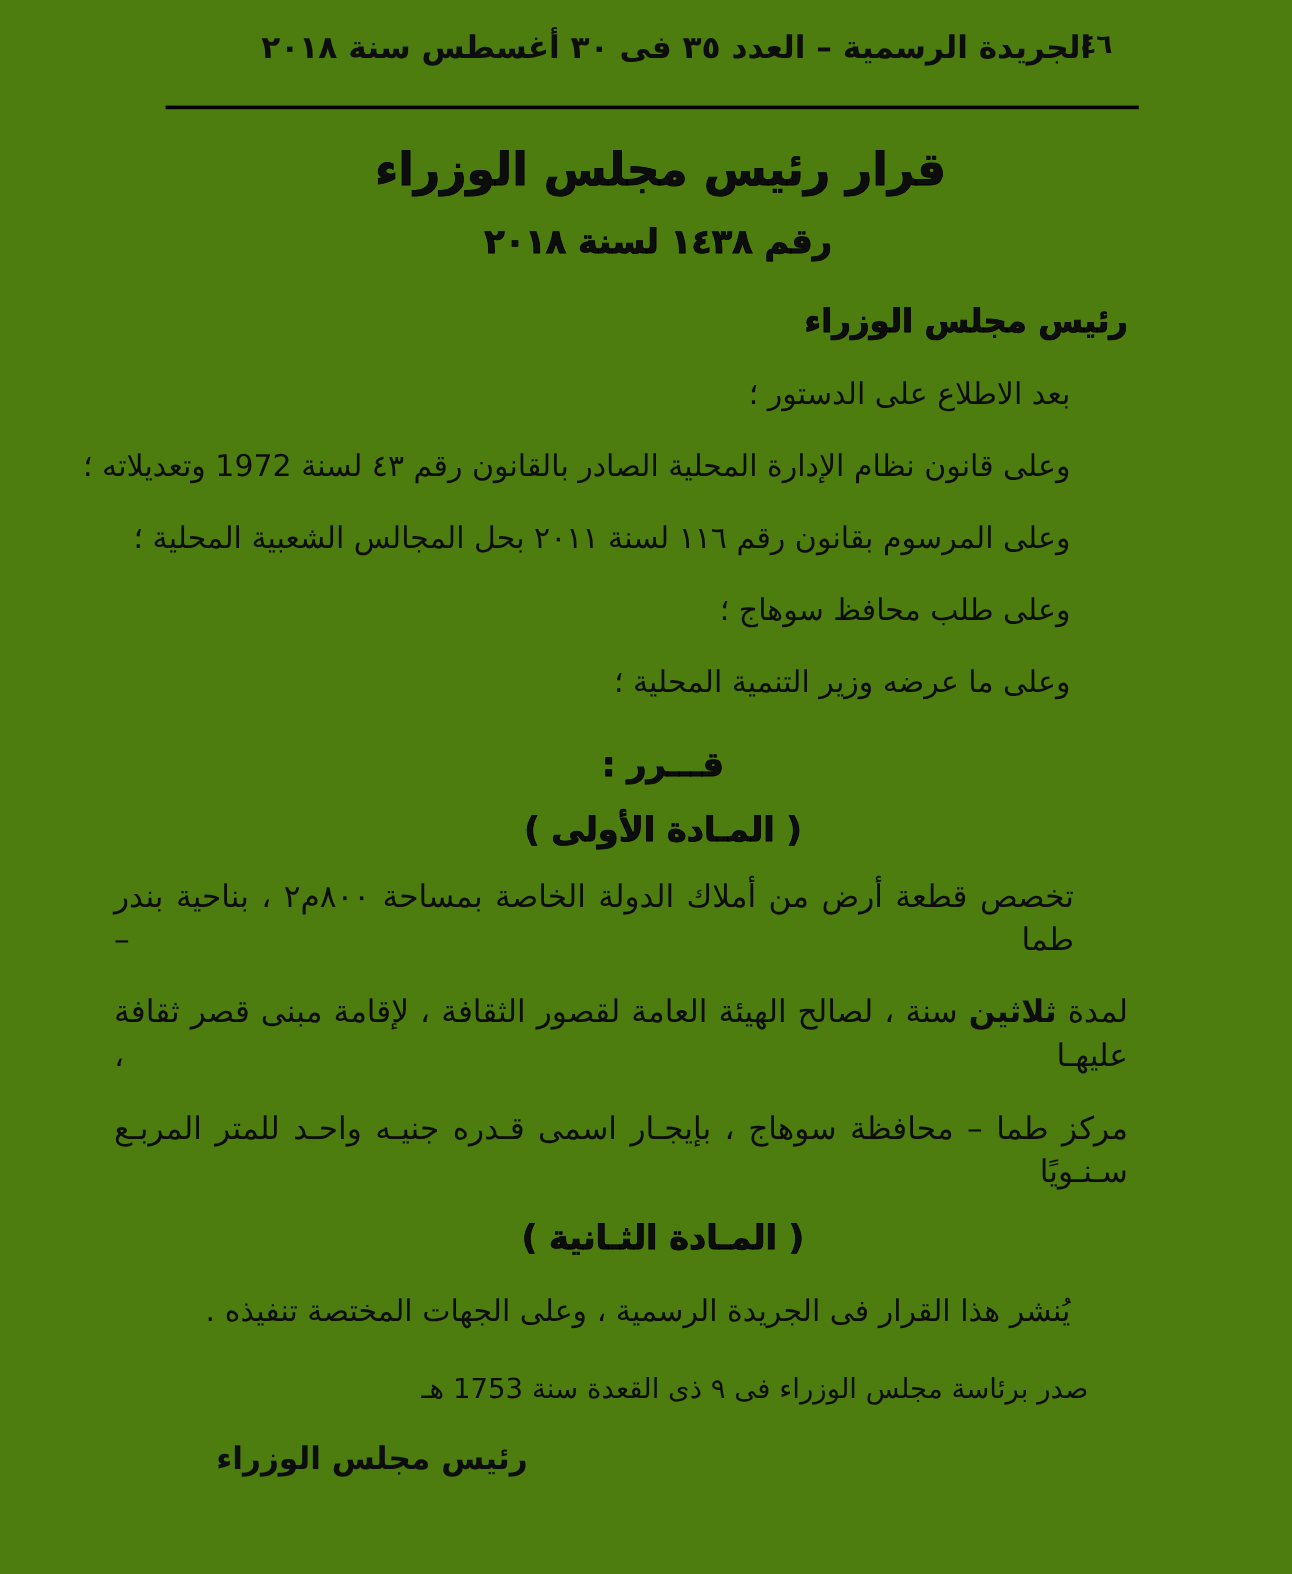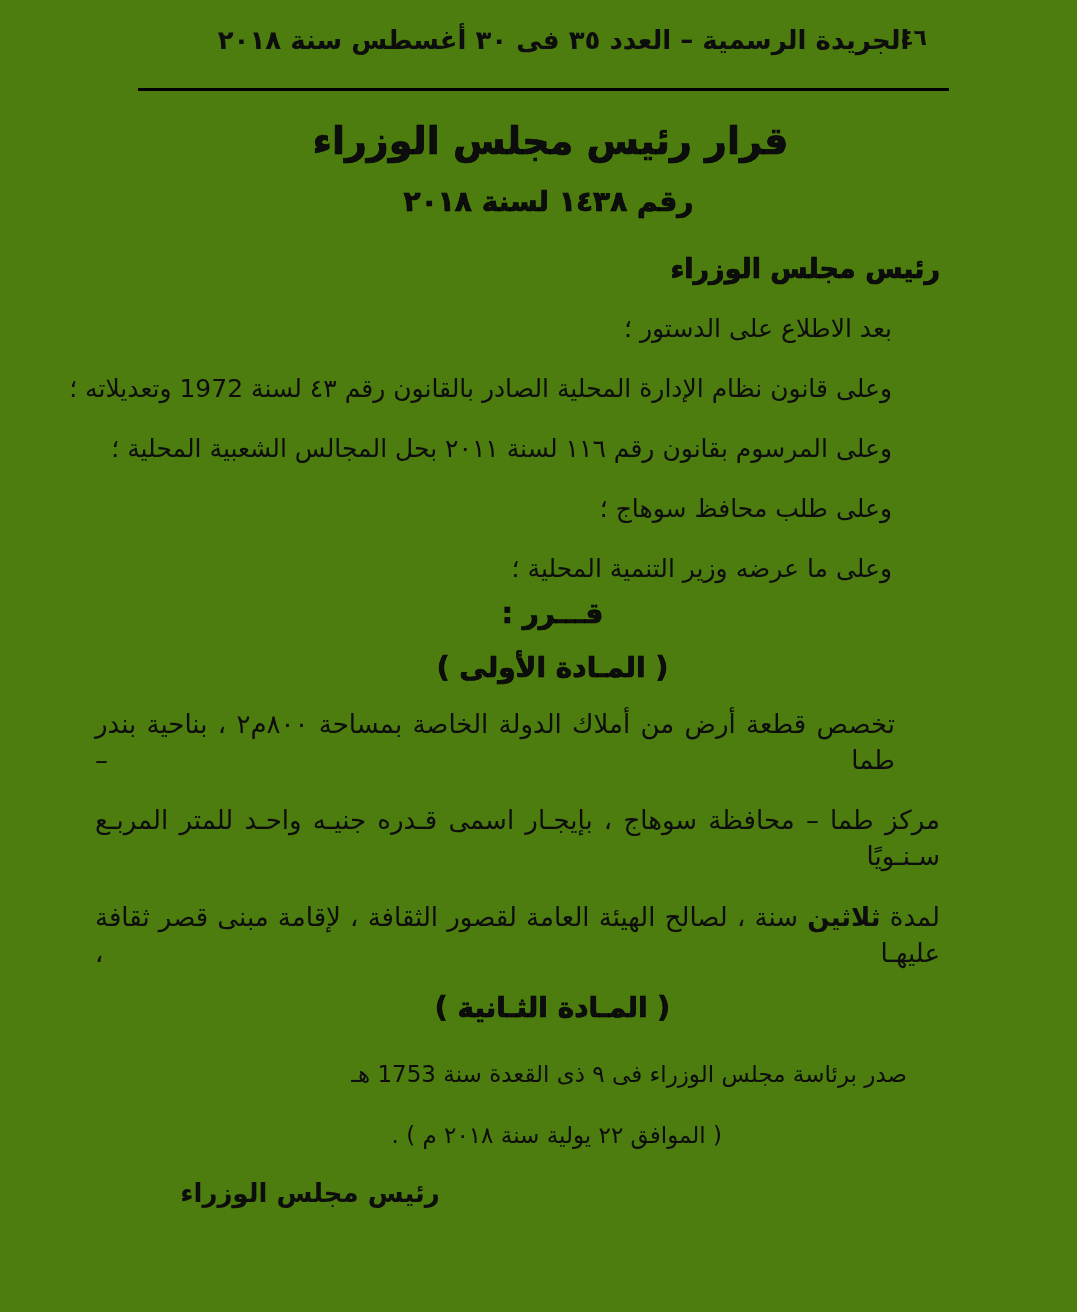--- a/index.html
+++ b/index.html
@@ -38,21 +38,21 @@
   .issuer{margin:30px 0 0;font-size:27px;font-weight:bold;line-height:1.3;}
   .clause{
     margin:25px 0 0;padding-right:48px;
     font-size:25px;line-height:1.4;white-space:nowrap;
   }
   .center-head{
     text-align:center;transform:translateX(35px);
     font-size:28px;font-weight:bold;line-height:1.3;
     margin:18px 0 0;
   }
-  .decision{margin-top:10px;letter-spacing:1px;}
+  .decision{margin-top:34px;letter-spacing:1px;}
   .para-line{margin:25px 0 0;font-size:26px;line-height:1.38;}
   .para-first{margin-top:20px;}
   .justify{text-align:justify;text-align-last:justify;}
   .indent1{padding-right:45px;}
   .bold{font-weight:bold;}
   .issued{
     margin:34px 0 0;padding-right:33px;
     font-size:23px;line-height:1.3;white-space:nowrap;
   }
   .moafaq{margin-top:31px;padding-right:218px;}
@@ -85,28 +85,28 @@
     <p class="clause">وعلى قانون نظام الإدارة المحلية الصادر بالقانون رقم ٤٣ لسنة 1972 وتعديلاته ؛</p>
     <p class="clause">وعلى المرسوم بقانون رقم ١١٦ لسنة ٢٠١١ بحل المجالس الشعبية المحلية ؛</p>
     <p class="clause">وعلى طلب محافظ سوهاج ؛</p>
     <p class="clause">وعلى ما عرضه وزير التنمية المحلية ؛</p>
 
     <h3 class="center-head decision heavy">قـــرر :</h3>
 
     <h3 class="center-head heavy">( المـادة الأولى )</h3>
 
     <p class="para-line para-first justify indent1">تخصص قطعة أرض من أملاك الدولة الخاصة بمساحة ٨٠٠م٢ ، بناحية بندر طما –</p>
+    <p class="para-line justify"><span>لمدة </span><span class="bold">ثلاثين</span><span> سنة ، لصالح الهيئة العامة لقصور الثقافة ، لإقامة مبنى قصر ثقافة عليهـا ،</span></p>
     <p class="para-line justify">مركز طما – محافظة سوهاج ، بإيجـار اسمى قـدره جنيـه واحـد للمتر المربـع سـنـويًا</p>
-    <p class="para-line justify"><span>لمدة </span><span class="bold">ثلاثين</span><span> سنة ، لصالح الهيئة العامة لقصور الثقافة ، لإقامة مبنى قصر ثقافة عليهـا ،</span></p>
 
     <h3 class="center-head heavy">( المـادة الثـانية )</h3>
 
+    <p class="clause">يُنشر هذا القرار فى الجريدة الرسمية ، وعلى الجهات المختصة تنفيذه .</p>
 
     <p class="issued">صدر برئاسة مجلس الوزراء فى ٩ ذى القعدة سنة 1753 هـ</p>
-    <p class="issued moafaq">( الموافق ٢٢ يولية سنة ٢٠١٨ م ) .</p>
 
   </section>
 
   <div class="sig-row">
     <div class="sig-block">
       <p class="sig-title">رئيس مجلس الوزراء</p>
 
     </div>
   </div>
 

